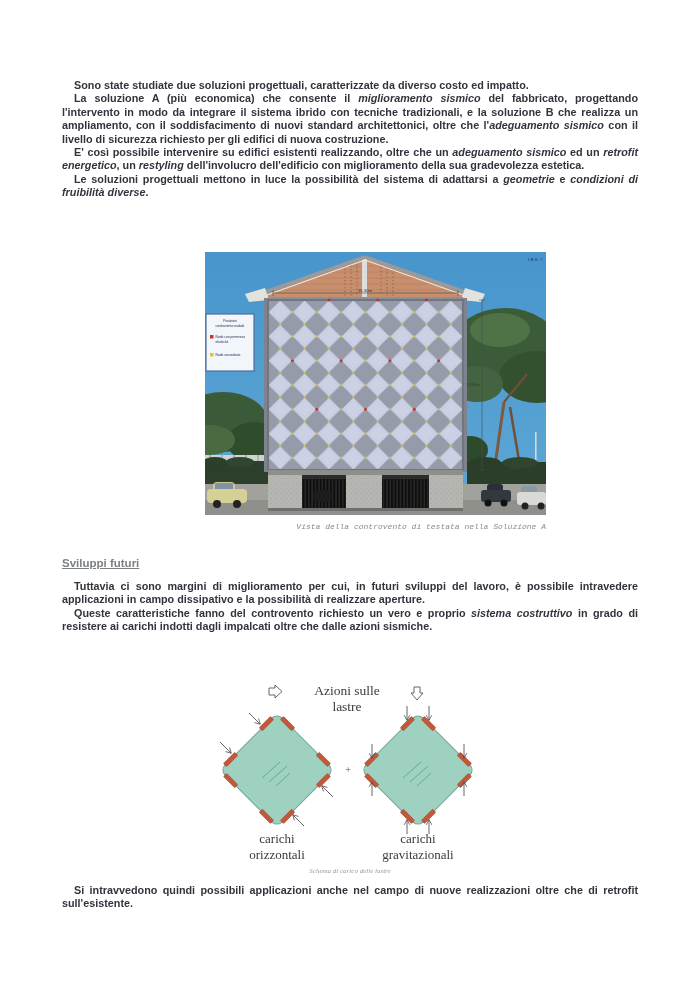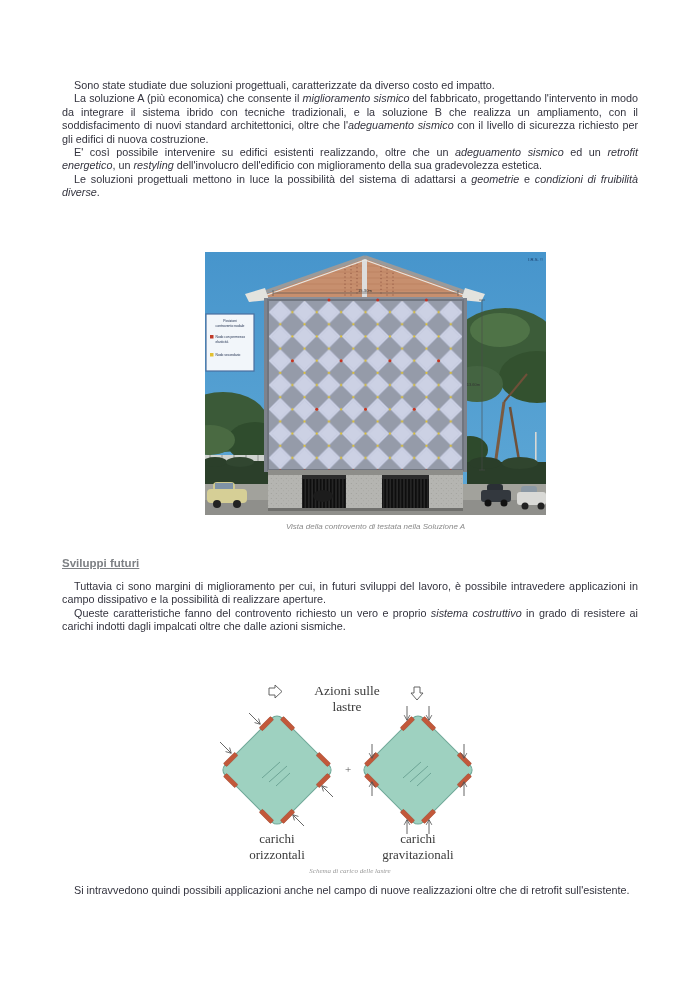--- a/index.html
+++ b/index.html
@@ -1,25 +1,25 @@
 <!DOCTYPE html>
 <html><head>
 <meta charset="utf-8">
 <style>
   html,body{margin:0;padding:0;background:#ffffff;}
   body{width:700px;height:1003px;position:relative;overflow:hidden;
        font-family:"Liberation Sans",sans-serif;color:#33333e;}
   .abs{position:absolute;}
   .textblock{width:576px;font-size:10.8px;line-height:13.4px;text-align:justify;}
-  .textblock p{margin:0;text-indent:12px;}
+  .textblock p{margin:0;text-indent:12px;font-weight:bold;}
   .it{font-style:italic;margin-top:37px;}
   .section-heading{font-size:11.5px;font-weight:bold;color:#7d8084;line-height:14px;}
   figure{margin:0;padding:0;}
-  .fig1-caption{display:block;text-align:center;font-size:8px;font-style:italic;
-                color:#8a8a8a;margin-top:3px;font-family:Liberation Sans, sans-serif;}
+  .fig1-caption{display:block;text-align:right;font-size:8px;font-style:italic;
+                color:#8a8a8a;margin-top:3px;font-family:Liberation Mono, monospace;}
   .serif{font-family:"Liberation Serif",serif;}
 </style>
 </head>
 <body>
 
 <div class="abs textblock" style="left:62px;top:79px;">
   <p><span>Sono state studiate due soluzioni progettuali, caratterizzate da diverso costo ed impatto.</span></p>
   <p><span>La soluzione A (più economica) che consente il </span><span class="it">miglioramento sismico</span><span> del fabbricato, progettando l'intervento in modo da integrare il sistema ibrido con tecniche tradizionali, e la soluzione B che realizza un ampliamento, con il soddisfacimento di nuovi standard architettonici, oltre che l'</span><span class="it">adeguamento sismico</span><span> con il livello di sicurezza richiesto per gli edifici di nuova costruzione.</span></p>
   <p><span>E' così possibile intervenire su edifici esistenti realizzando, oltre che un </span><span class="it">adeguamento sismico</span><span> ed un </span><span class="it">retrofit energetico</span><span>, un </span><span class="it">restyling</span><span> dell'involucro dell'edificio con miglioramento della sua gradevolezza estetica.</span></p>
   <p><span>Le soluzioni progettuali mettono in luce la possibilità del sistema di adattarsi a </span><span class="it">geometrie</span><span> e </span><span class="it">condizioni di fruibilità diverse</span><span>.</span></p>

